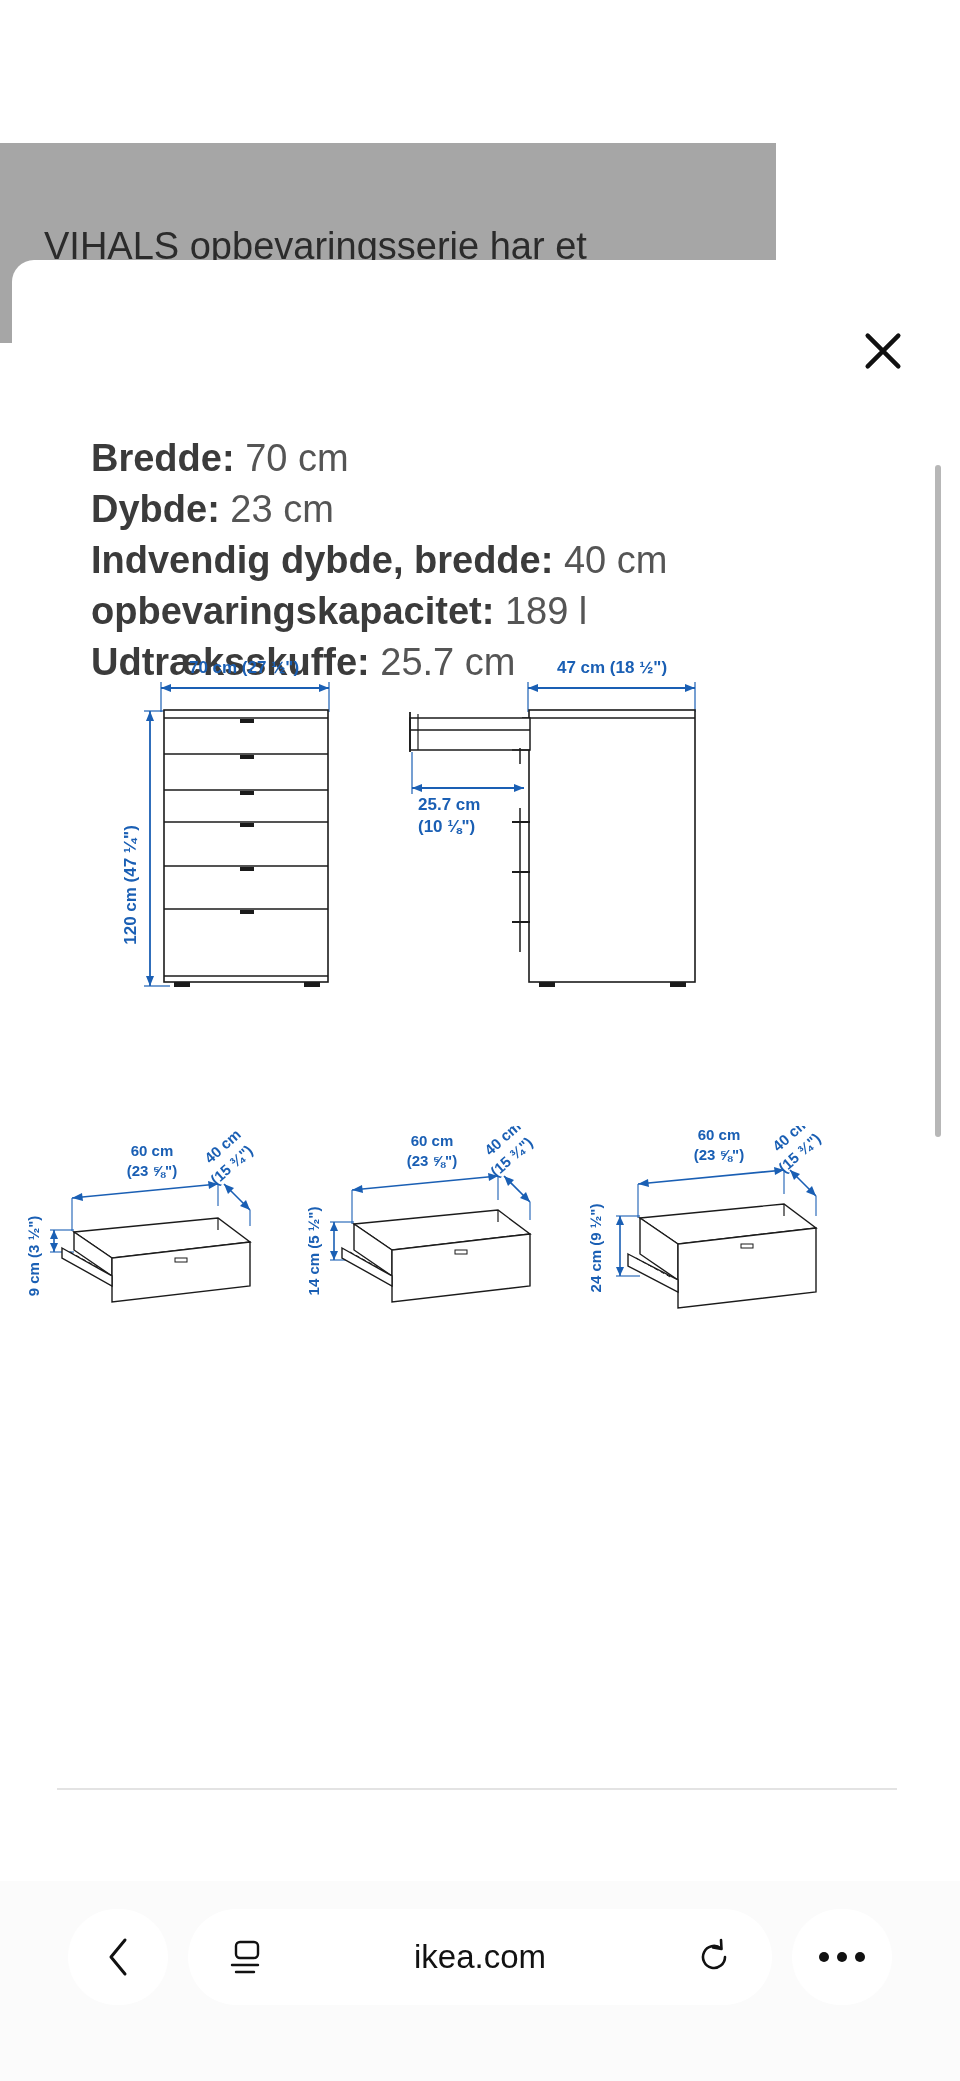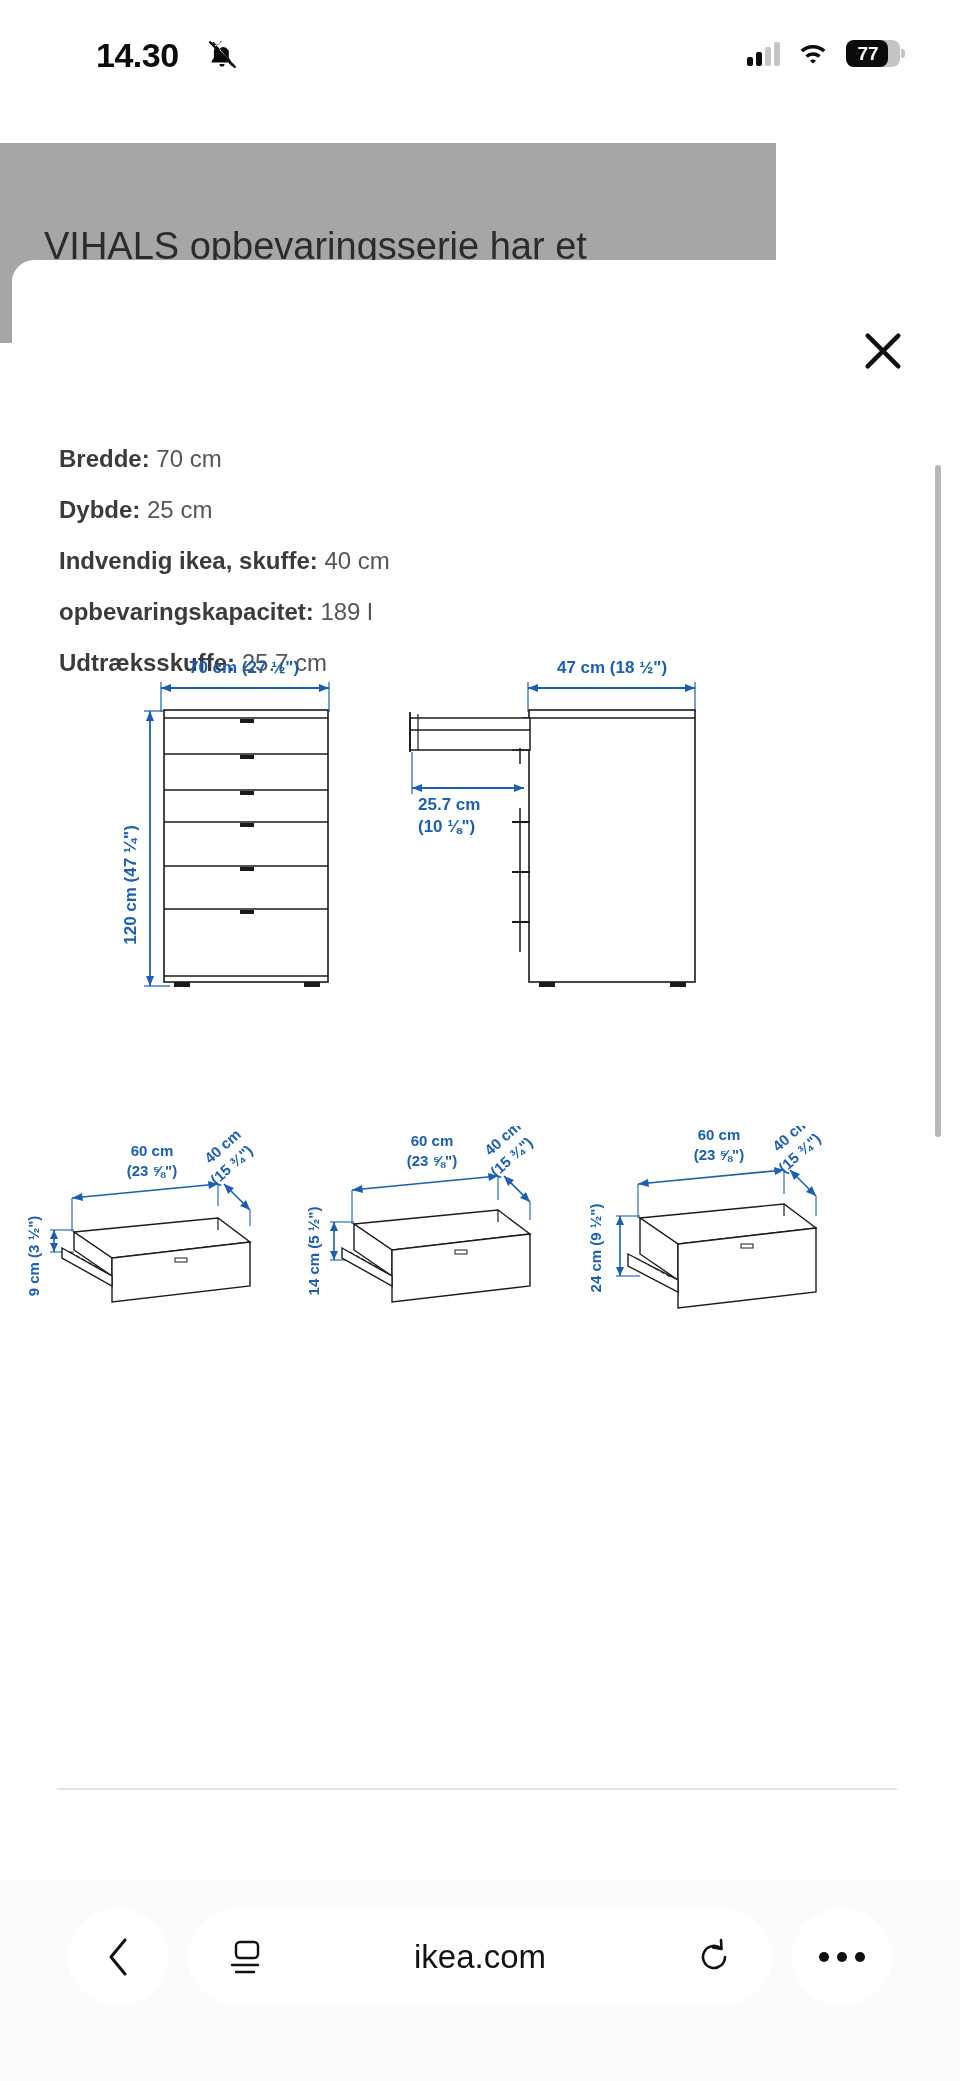--- a/index.html
+++ b/index.html
@@ -97,22 +97,22 @@
     width: 6px; height: 672px;
     background: #b7b7b7; border-radius: 3px;
   }
 
   
   .specs {
     position: absolute; left: 47px; top: 173px;
     width: 800px;
   }
   .spec-row {
-    font-size: 24px; line-height: 51px;
-    color: #484848; white-space: nowrap;
+    font-size: 38px; line-height: 51px;
+    color: #484848; white-space: nowrap; margin-left: 32px;
   }
   .spec-row .k { font-weight: 700; color: #3b3b3b; }
   .spec-row .v { font-weight: 400; color: #555555; }
 
   
   .drawings { position: absolute; left: 0; top: 400px; width: 936px; }
   .blue { fill: #1a5fb4; }
   svg text {
     font-family: "Liberation Sans", sans-serif;
     font-weight: 700;
@@ -146,70 +146,44 @@
     font-size: 33px; color: #121212; flex: 1; text-align: center;
   }
   .dots { display: flex; gap: 8px; }
   .dots i { width: 10px; height: 10px; border-radius: 50%; background: #111; display:block; }
 </style>
 </head>
 <body>
 
 <div id="screen">
 
-  <div class="statusbar">
-    <div class="sb-time">14.30</div>
-    <svg class="sb-bell" viewBox="0 0 24 24">
-      <path d="M12 2a1.4 1.4 0 0 0-1.4 1.4v.6C8 4.6 6.3 6.9 6.3 9.6v4.3l-1.6 2.4v1h12.2l-7-7.7V9.6c0-1.8 1.4-3.2 3.1-3.2 1 0 1.9.5 2.5 1.2l1.3 1.4v5l1.5 2.3v1h-1.8l2.2 2.4 1-1L6 2.6l-1 1 1.1 1.2A5.9 5.9 0 0 0 12 2Z" fill="#0b0b0b"></path>
-      <path d="M10.2 18.3a1.8 1.8 0 0 0 3.6 0h-3.6Z" fill="#0b0b0b"></path>
-      <path d="M3.6 3 21 20.4" stroke="#0b0b0b" stroke-width="1.7" stroke-linecap="round"></path>
-    </svg>
-    <div class="sb-right">
-      <span class="sig">
-        <i class="b1"></i>
-          <i class="b2"></i>
-          <i class="b3"></i>
-          <i class="b4"></i>
-      </span>
-      <svg class="wifi" viewBox="0 0 24 18">
-        <path d="M12 2.2c3.6 0 6.9 1.4 9.3 3.6l-1.8 1.9A11 11 0 0 0 12 4.8a11 11 0 0 0-7.5 2.9L2.7 5.8A13.4 13.4 0 0 1 12 2.2Z" fill="#0b0b0b"></path>
-        <path d="M12 7.7c2.2 0 4.2.8 5.7 2.2l-1.8 1.9A5.8 5.8 0 0 0 12 10.3c-1.5 0-2.9.6-3.9 1.5l-1.8-1.9A8.3 8.3 0 0 1 12 7.7Z" fill="#0b0b0b"></path>
-        <path d="M12 13.1c.9 0 1.6.3 2.2.9L12 16.2l-2.2-2.2c.6-.6 1.3-.9 2.2-.9Z" fill="#0b0b0b"></path>
-      </svg>
-      <span class="batt">
-        <span class="fill" style="width: 77%;"></span>
-        <span class="pct">77</span>
-        <span class="tip"></span>
-      </span>
-    </div>
-  </div>
 
   <div class="backdrop">
     <div class="backdrop-title">VIHALS opbevaringsserie har et</div>
   </div>
 
   <div class="sheet">
 
     <svg class="close-btn" viewBox="0 0 24 24">
       <path d="M4 4 20 20 M20 4 4 20" stroke="#111111" stroke-width="2.3" stroke-linecap="round"></path>
     </svg>
 
     <div class="scrollbar"></div>
 
     <div class="specs">
       <div class="spec-row">
         <span class="k">Bredde:</span>
         <span class="v">70 cm</span>
       </div>
       <div class="spec-row">
         <span class="k">Dybde:</span>
-        <span class="v">25 cm</span>
+        <span class="v">23 cm</span>
       </div>
       <div class="spec-row">
-        <span class="k">Indvendig ikea, skuffe:</span>
+        <span class="k">Indvendig dybde, bredde:</span>
         <span class="v">40 cm</span>
       </div>
       <div class="spec-row">
         <span class="k">opbevaringskapacitet:</span>
         <span class="v">189 l</span>
       </div>
       <div class="spec-row">
         <span class="k">Udtræksskuffe:</span>
         <span class="v">25.7 cm</span>
       </div>

